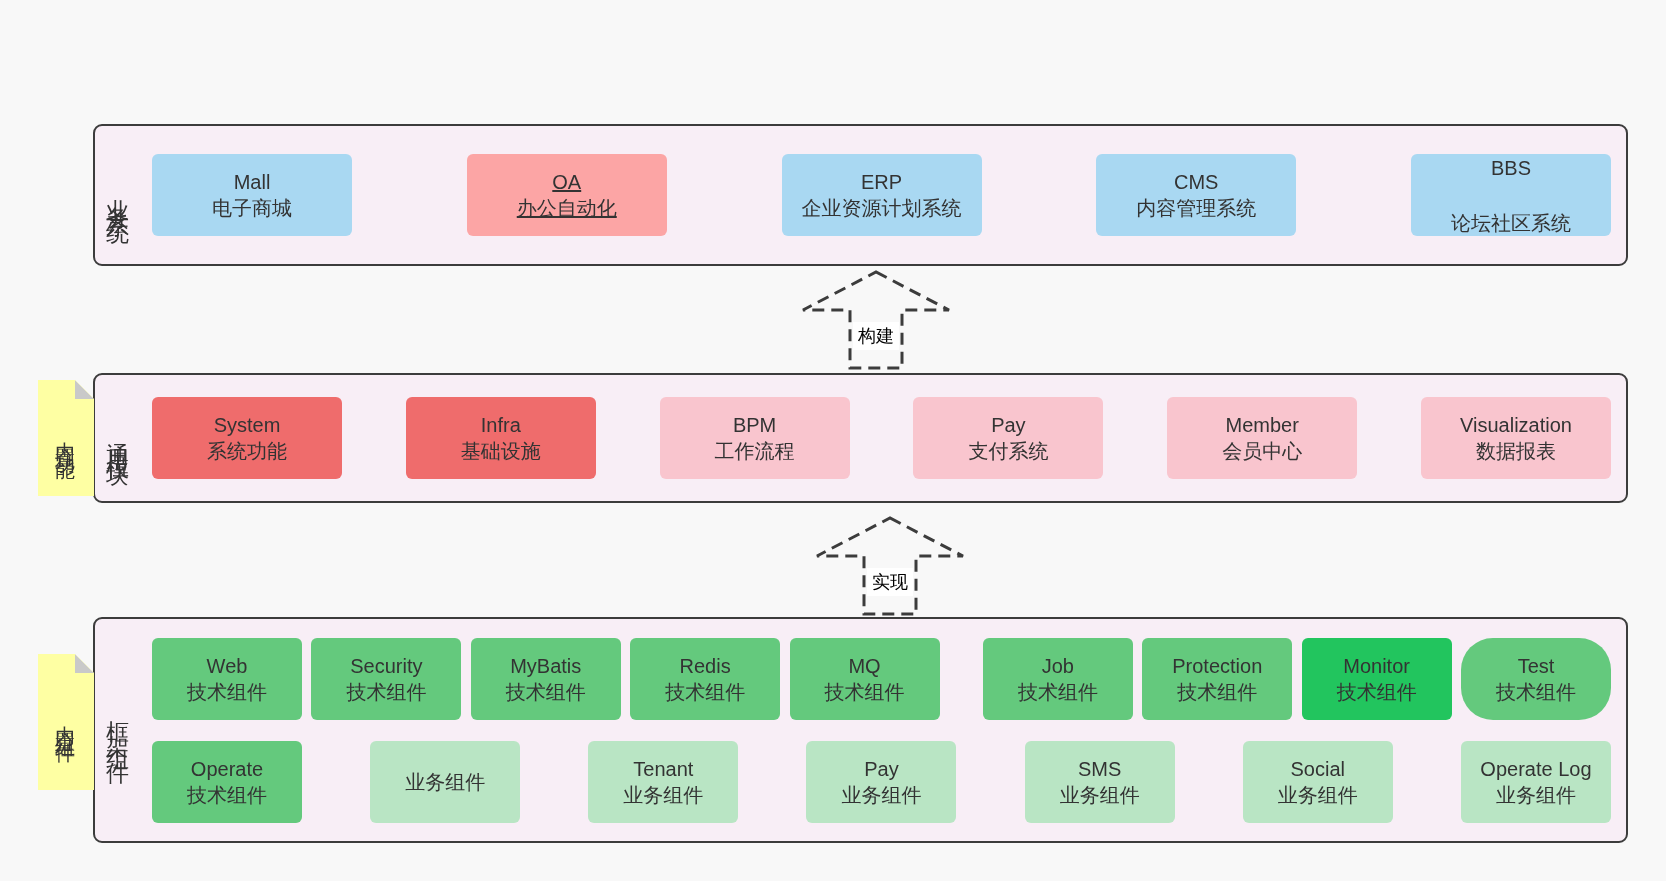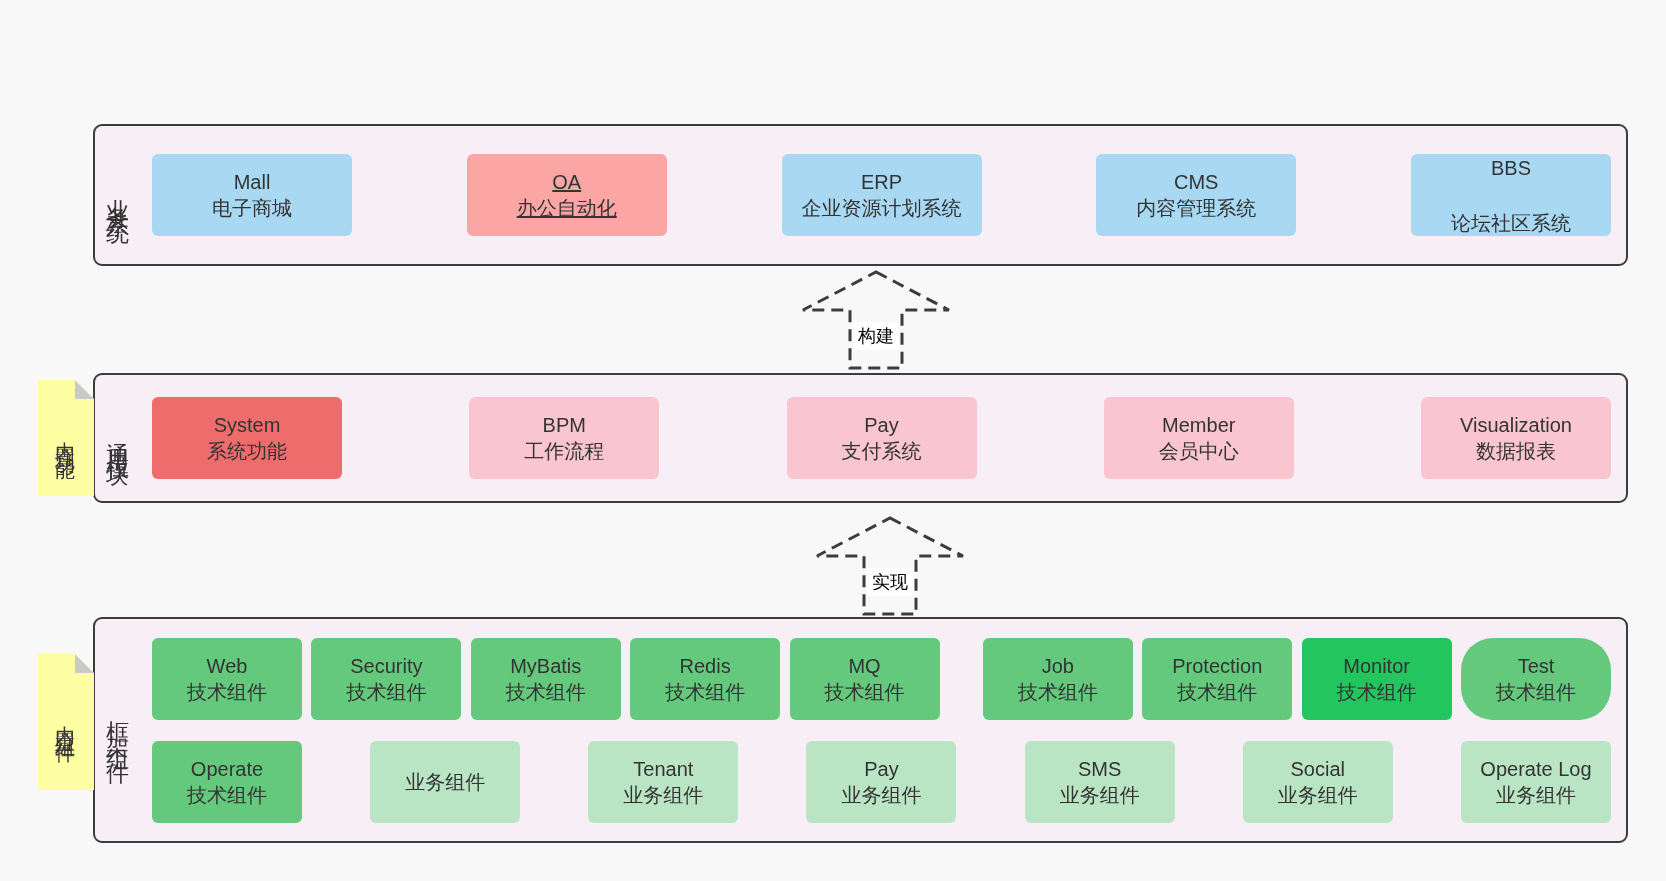--- a/index.html
+++ b/index.html
@@ -98,20 +98,24 @@
     <div class="arrow-label">构建</div>
   </div>
 
   <div class="band band-2">
     <div class="band-label">通用模块</div>
     <div class="boxes">
         <div class="module-card" style="background: rgb(239, 108, 108);">
           <div class="card-title">System</div>
           <div class="card-sub">系统功能</div>
         </div>
+        <div class="module-card" style="background: rgb(239, 108, 108);">
+          <div class="card-title">Infra</div>
+          <div class="card-sub">基础设施</div>
+        </div>
         <div class="module-card" style="background: rgb(249, 197, 206);">
           <div class="card-title">BPM</div>
           <div class="card-sub">工作流程</div>
         </div>
         <div class="module-card" style="background: rgb(249, 197, 206);">
           <div class="card-title">Pay</div>
           <div class="card-sub">支付系统</div>
         </div>
         <div class="module-card" style="background: rgb(249, 197, 206);">
           <div class="card-title">Member</div>

